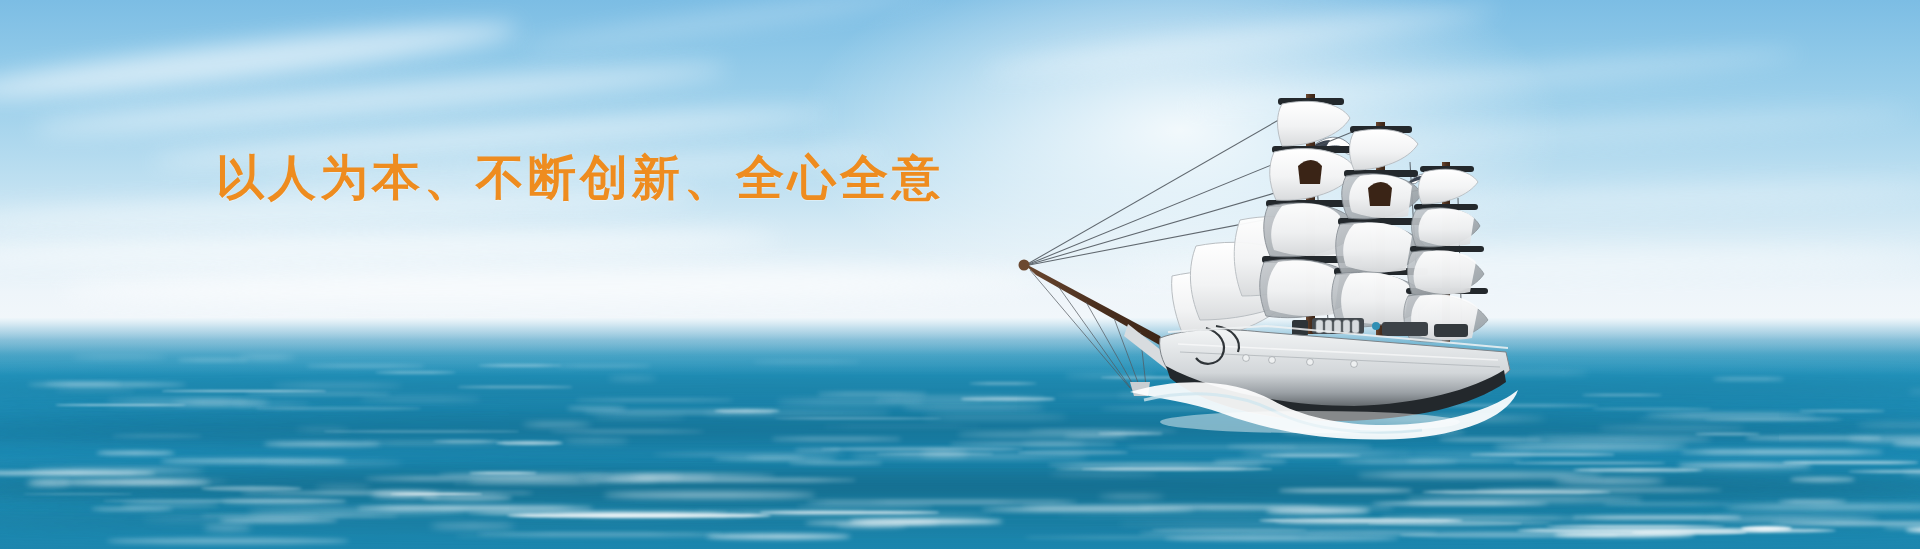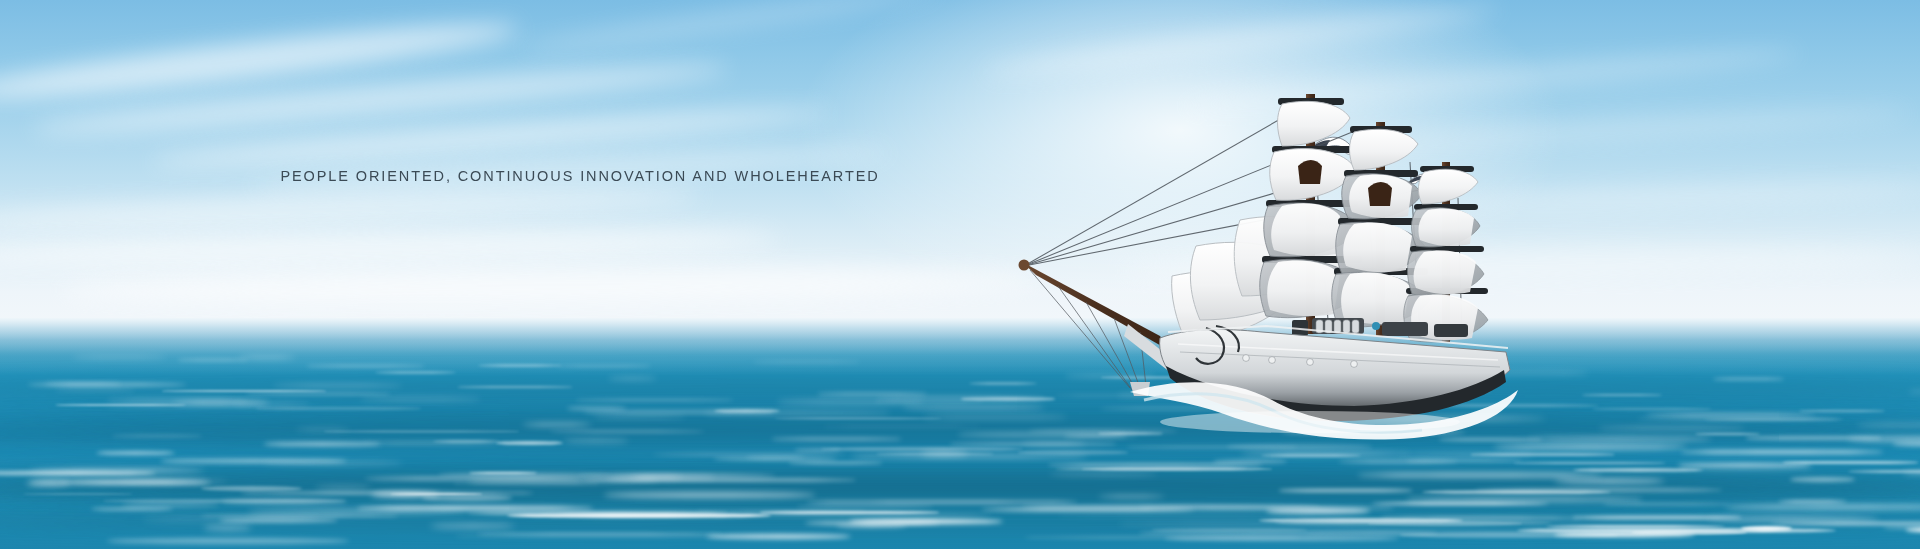--- a/index.html
+++ b/index.html
@@ -512,16 +512,16 @@
       <g>
         <path d="M120 322 C172 306 226 310 262 330 C300 352 360 360 420 352 C460 346 490 334 508 320
                  C500 344 462 362 404 368 C330 374 262 362 214 344 C180 332 146 328 120 322 Z" fill="#ffffff" opacity=".92"></path>
         <path d="M134 330 C184 318 232 324 266 342 C302 360 358 366 412 360" stroke="#cfe6ef" stroke-width="3" fill="none" opacity=".8"></path>
         <ellipse cx="300" cy="352" rx="150" ry="11" fill="#ffffff" opacity=".45"></ellipse>
       </g>
     </svg>
   </div>
 
   <div class="copy">
-    <div class="subline">PEOPLE ORIENTED, CONTINUOUS INNOVATION AND WHOLEHEARTED</div>
+    <div class="headline">以人为本、不断创新、全心全意</div>
   </div>
 
 </div>
 
 </body></html>

